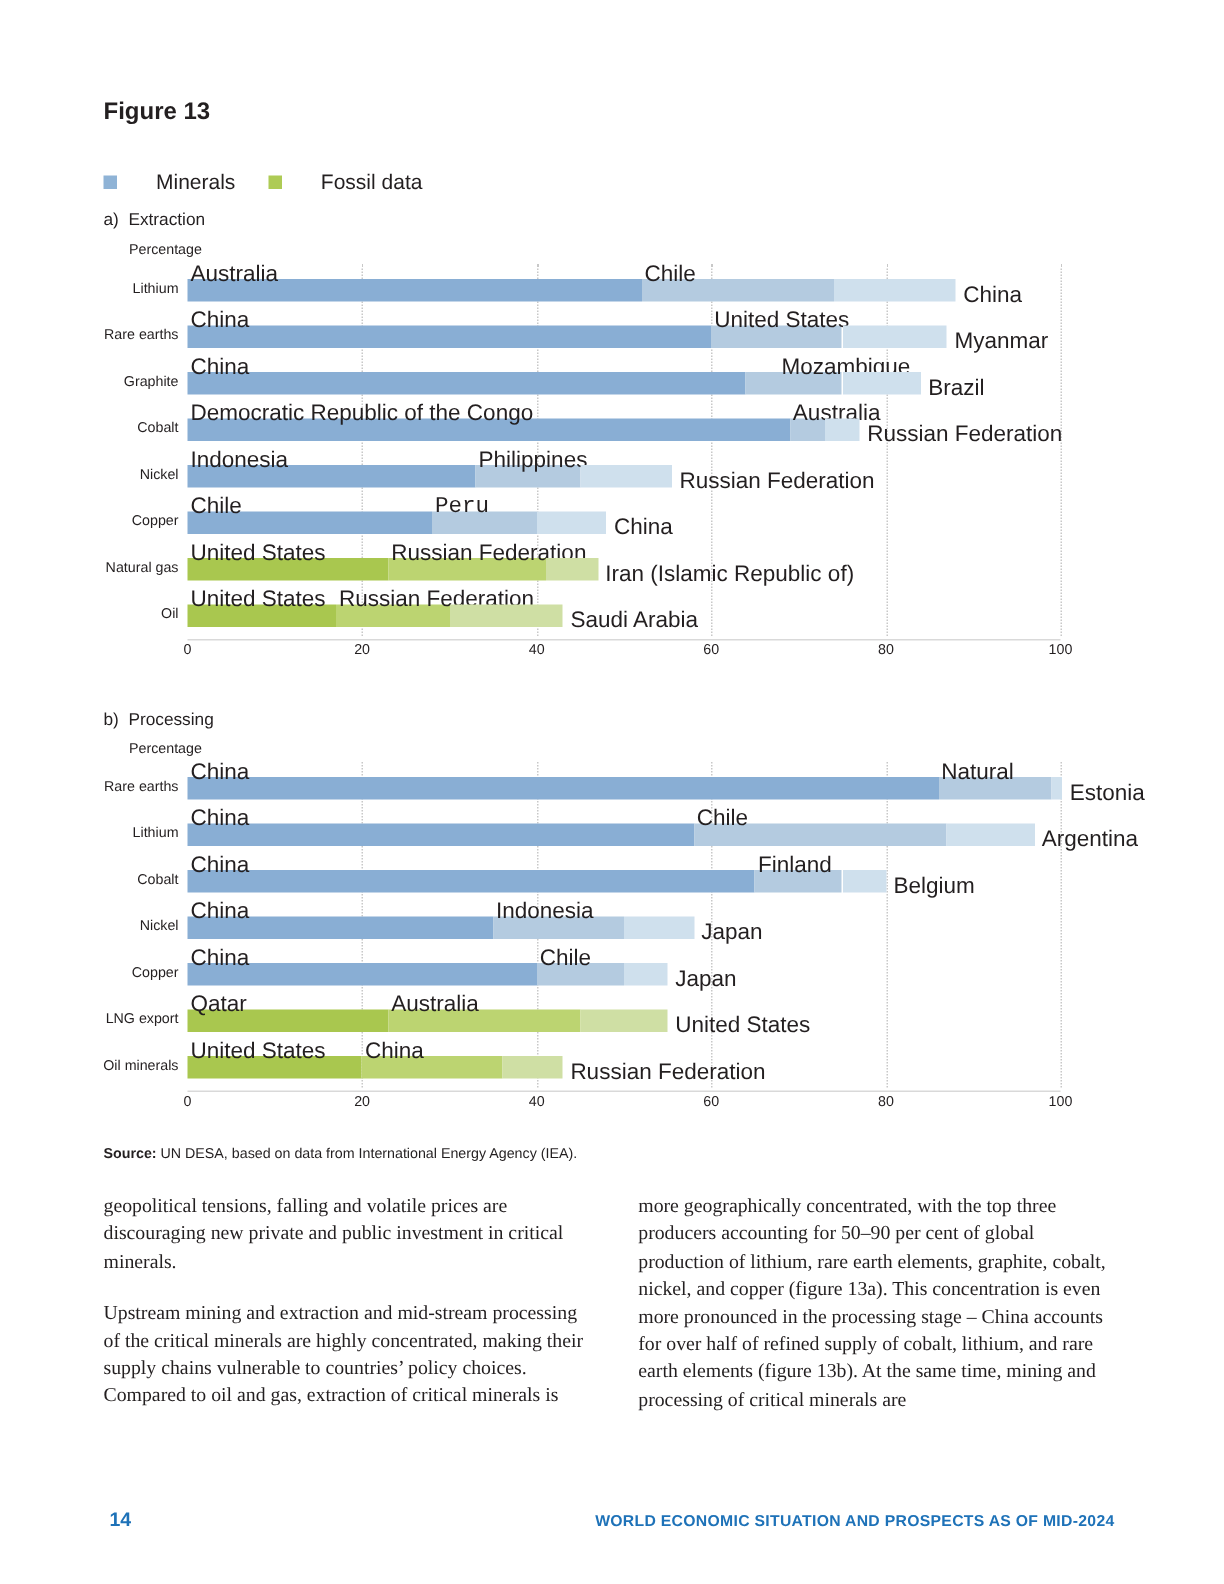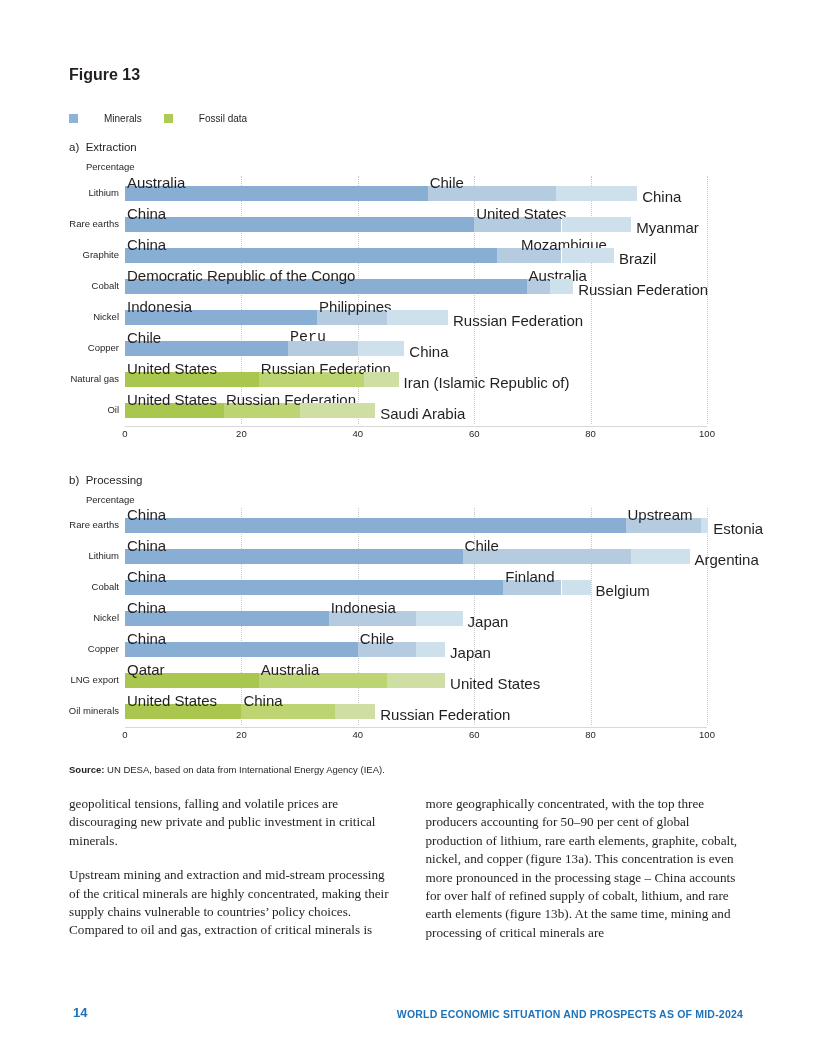--- a/index.html
+++ b/index.html
@@ -10,21 +10,21 @@
   }
   .page{position:absolute;inset:0;}
 
   
   .fig-num{position:absolute;left:69px;top:66px;font-size:16px;font-weight:bold;color:#231f20;letter-spacing:0px;}
   .fig-title{position:absolute;left:69px;top:83px;font-size:13.5px;font-weight:bold;color:#1e72b8;letter-spacing:-0.1px;}
 
   .legend{position:absolute;left:69px;top:113px;display:flex;align-items:center;gap:22px;}
   .legend-item{display:flex;align-items:center;gap:6px;}
   .legend-swatch{width:9px;height:9px;display:inline-block;}
-  .legend-label{font-size:10px;color:#231f20;padding-left:20px;}
+  .legend-label{font-size:14px;color:#231f20;padding-left:20px;}
 
   
   .panel-head{position:absolute;font-size:11.5px;color:#231f20;}
   .panel-sub{position:absolute;font-size:9.5px;color:#231f20;}
 
   
   .chart{position:absolute;}
   .rows{position:absolute;left:0;top:0;}
   .row{position:relative;height:31px;}
   .cat-label{position:absolute;right:calc(100% + 6px);top:11px;font-size:9.5px;color:#231f20;white-space:nowrap;text-align:right;}
@@ -192,21 +192,21 @@
       <div class="gridline" style="left: 349.2px; height: 217px;"></div>
       <div class="gridline" style="left: 465.6px; height: 217px;"></div>
       <div class="gridline" style="left: 582px; height: 217px;"></div>
       <div class="rows" style="width: 582px;">
         <div class="row">
           <div class="cat-label">Rare earths</div>
           <div class="bar" style="width: 582px;">
             <div class="seg" style="left: 0px; width: 500.52px; background: rgb(137, 174, 212);"></div>
             <div class="seg-label above" style="left: 2px;">China</div>
             <div class="seg" style="left: 500.52px; width: 75.66px; background: rgb(180, 203, 224);"></div>
-            <div class="seg-label above" style="left: 502.52px;">Upstream</div>
+            <div class="seg-label above" style="left: 502.52px;">Natural</div>
             <div class="seg" style="left: 576.18px; width: 6.984px; background: rgb(207, 224, 237);"></div>
             <div class="seg-label right" style="left: 588.164px;">Estonia</div>
           </div>
         </div>
         <div class="row">
           <div class="cat-label">Lithium</div>
           <div class="bar" style="width: 582px;">
             <div class="seg" style="left: 0px; width: 337.56px; background: rgb(137, 174, 212);"></div>
             <div class="seg-label above" style="left: 2px;">China</div>
             <div class="seg" style="left: 337.56px; width: 168.78px; background: rgb(180, 203, 224);"></div>

